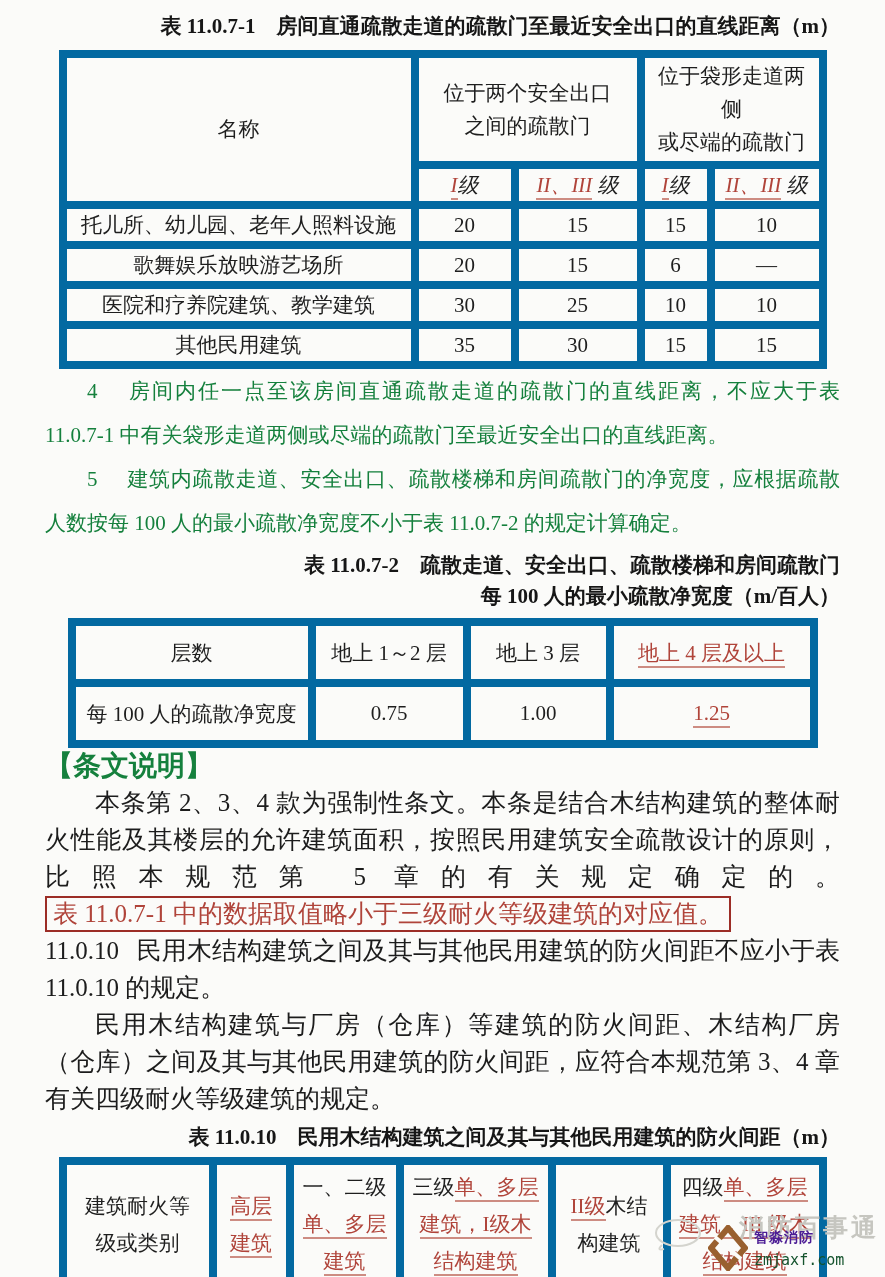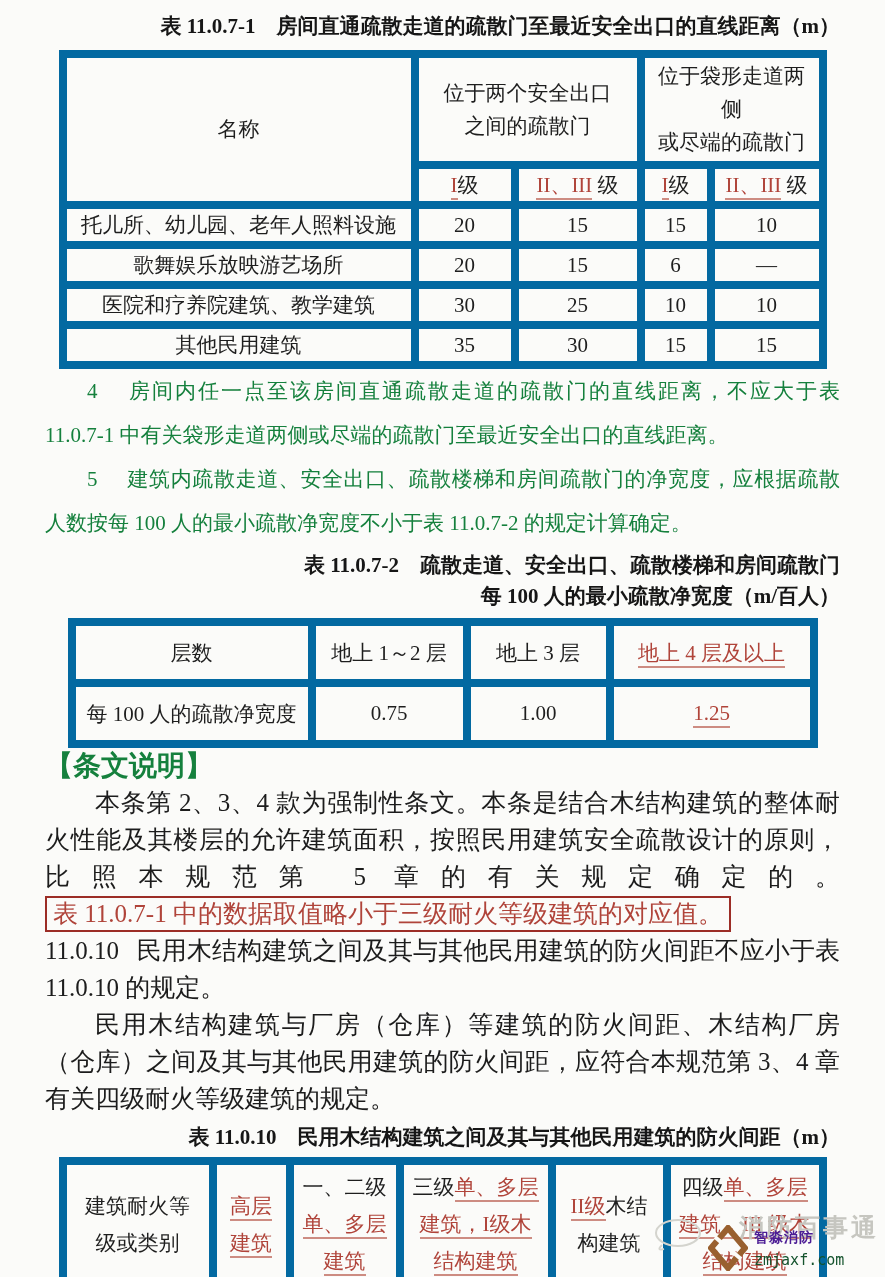--- a/index.html
+++ b/index.html
@@ -11,21 +11,21 @@
     padding:8px 45px 0 45px;
   }
   
   .tbl-title { font-size:21px; font-weight:bold; text-align:right; line-height:28px; margin:3px 0; color:#161616; }
   .tbl-title.big { line-height:32px; margin:2px 0 8px; }
   
   table { border-collapse:collapse; table-layout:fixed; margin:0 auto; }
   td { border:8px solid #0369a1; text-align:center; vertical-align:middle; font-size:21px; color:#1e1e1e; padding:2px 4px; }
   .t1 { width:760px; }
   .t1 .grp { height:76px; line-height:33px; }
-  .t1 .sub { height:40px; }
+  .t1 .sub { height:40px;font-style:italic; }
   .t1 .body-row td { height:40px; }
   .t2 { width:742px; }
   .t2 td { height:61px; }
   .t3 { width:760px; }
   .t3 .hdr td { height:118px; line-height:37px; padding:4px 6px; }
   .t3 .body-row td { height:44px; }
   .ru { color:#b0443a; border-bottom:2px solid #cd8c82; padding-bottom:1px; }
   .redbox {
     color:#b0443a; border:2px solid #9c2d26; padding:2px 6px 3px 6px;
     white-space:nowrap;

